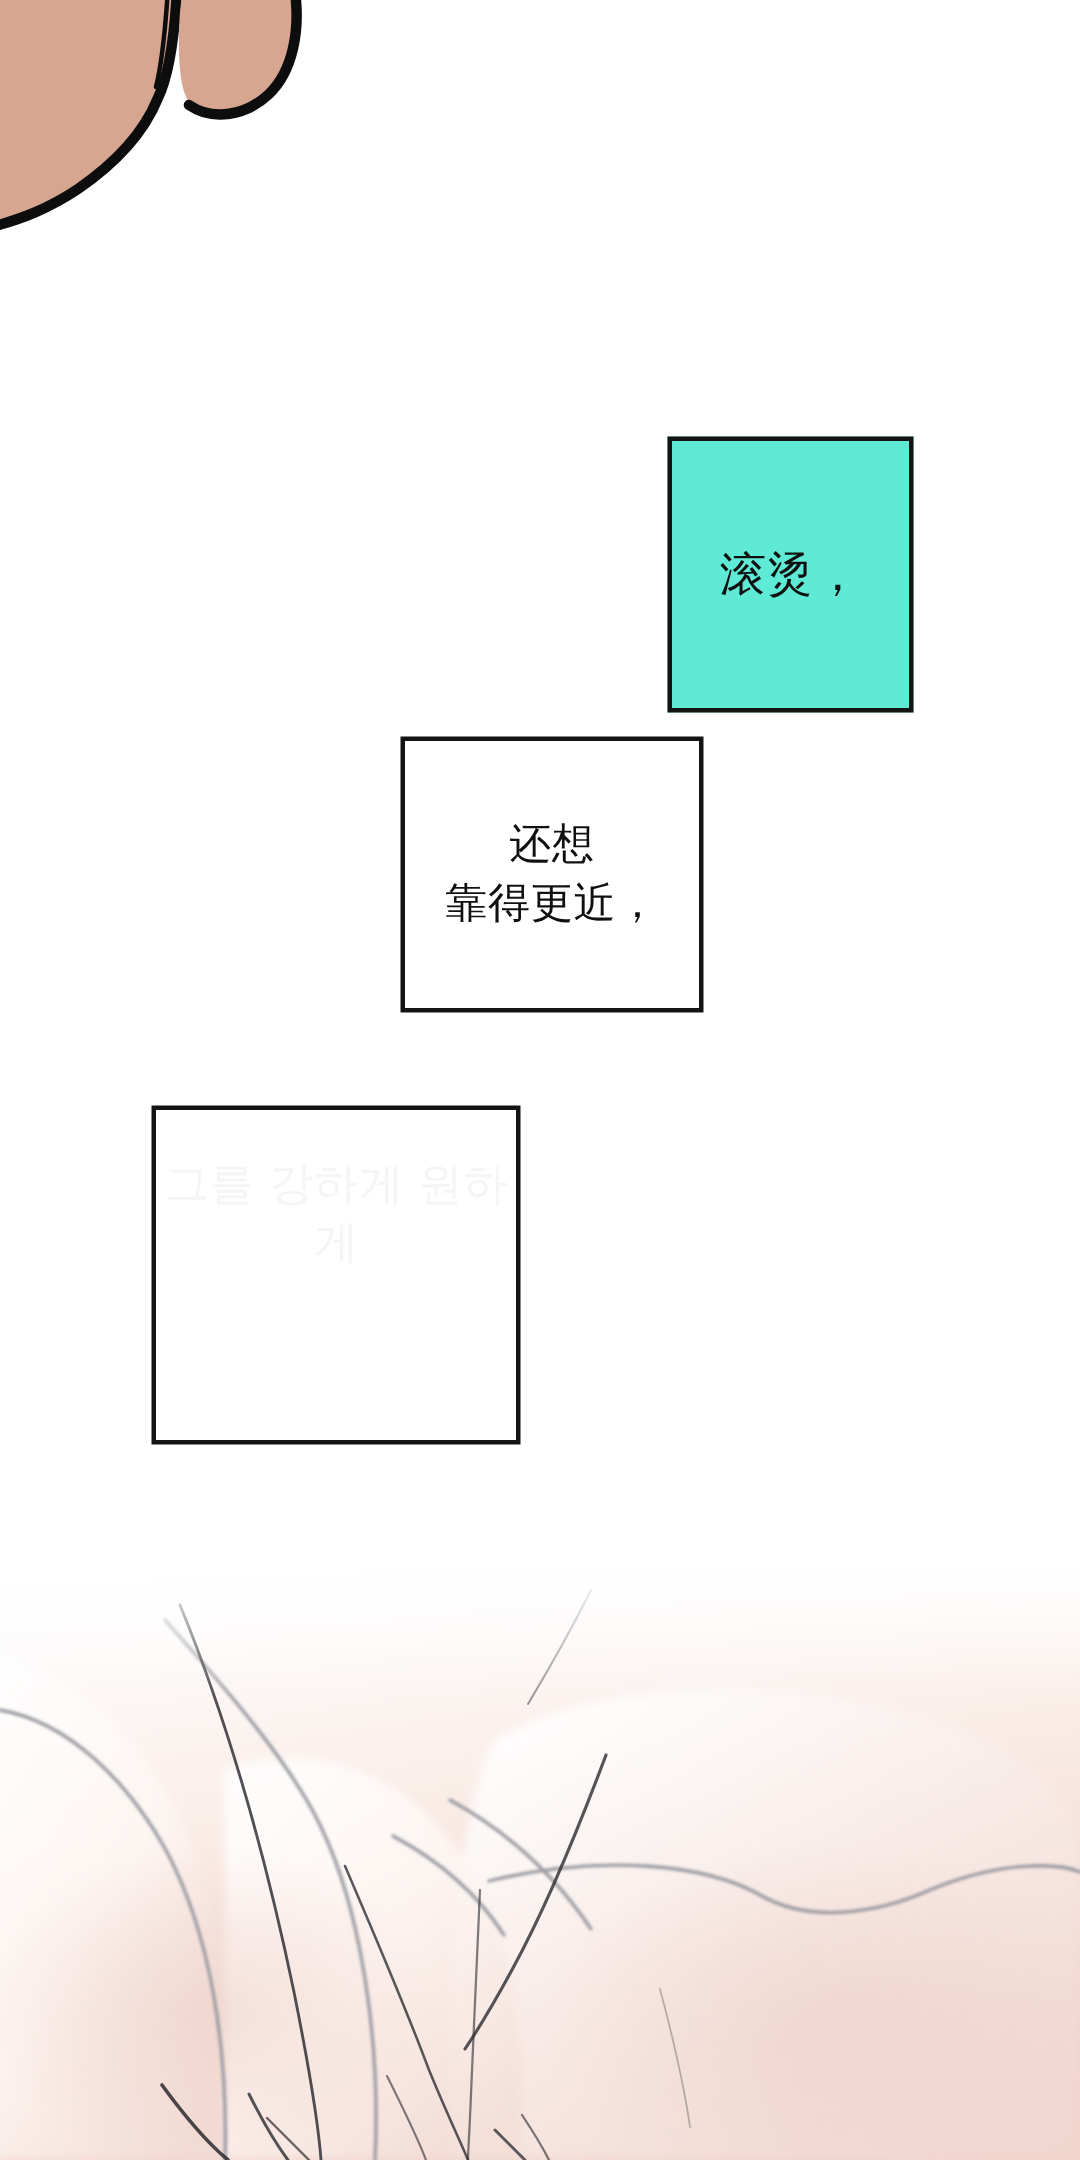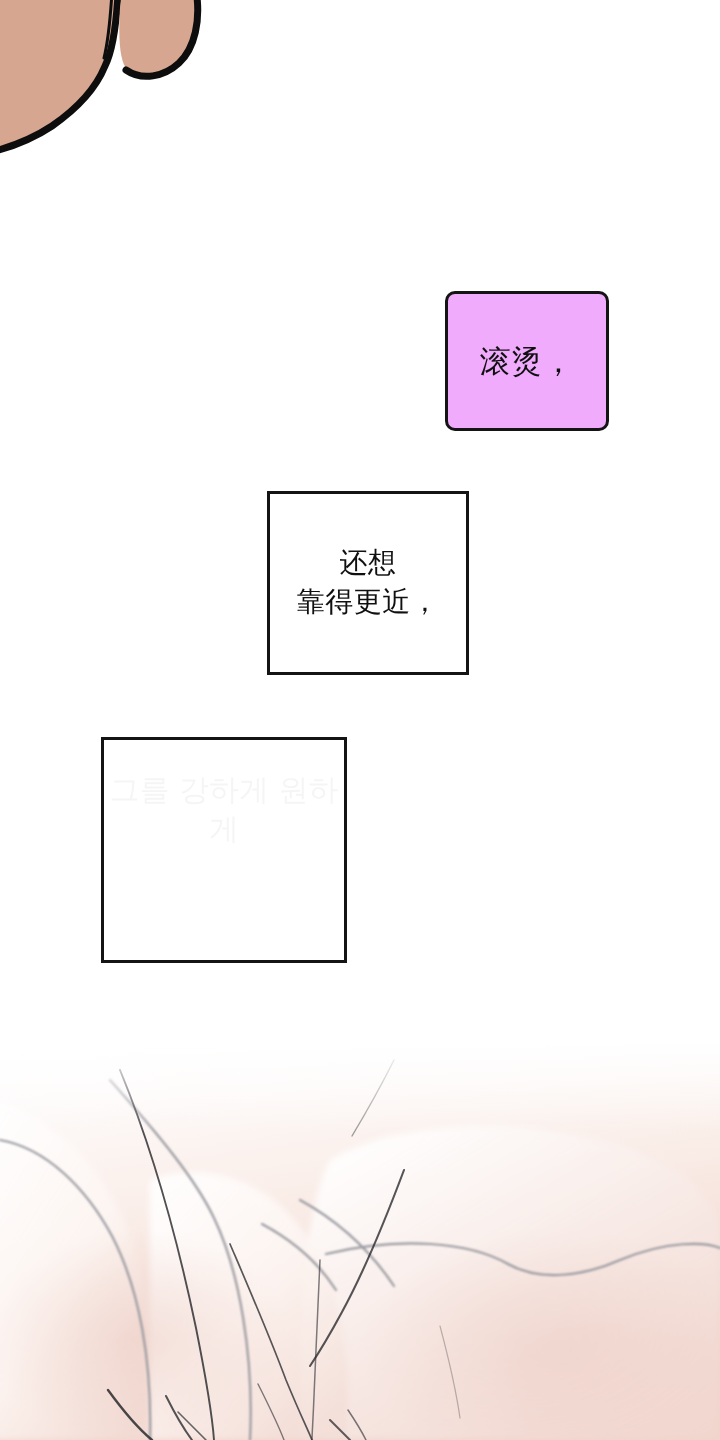--- a/index.html
+++ b/index.html
@@ -171,21 +171,21 @@
       <path d="M 330 380 C 338 388 346 396 350 400" stroke-width="2.0" opacity="0.75"></path>
       <path d="M 348 370 C 356 382 362 392 366 400" stroke-width="1.5" opacity="0.62"></path>
       <path d="M 258 344 C 268 364 278 384 284 400" stroke-width="1.4" opacity="0.6"></path>
       <path d="M 394 20 C 380 48 364 76 352 96" stroke-width="1.4" opacity="0.45"></path>
       <path d="M 440 286 C 448 316 456 350 460 378" stroke-width="1.2" opacity="0.3"></path>
     </g>
 
     <rect x="0" y="0" width="720" height="92" fill="url(#fadeTop)"></rect>
   </svg>
 
-  <div class="text-box" id="box-1" style="left: 445px; top: 291px; width: 164px; height: 140px; border-color: rgb(20, 20, 20); background: #f0abfc; border-radius: 10px;">
+  <div class="text-box" id="box-1" style="left: 445px; top: 291px; width: 164px; height: 184px; border-color: rgb(20, 20, 20); background: #5eead4;">
     <span class="box-text">滚烫，</span>
   </div>
 
   <div class="text-box" id="box-2" style="left: 267px; top: 491px; width: 202px; height: 184px; border-color: rgb(20, 20, 20); background: rgb(255, 255, 255);">
     <span class="box-text">还想
 靠得更近，</span>
   </div>
 
   <div class="text-box" id="box-3" style="left: 101px; top: 737px; width: 246px; height: 226px; border-color: rgb(20, 20, 20); background: rgb(255, 255, 255);">
     <span class="ghost-text">그를 강하게

